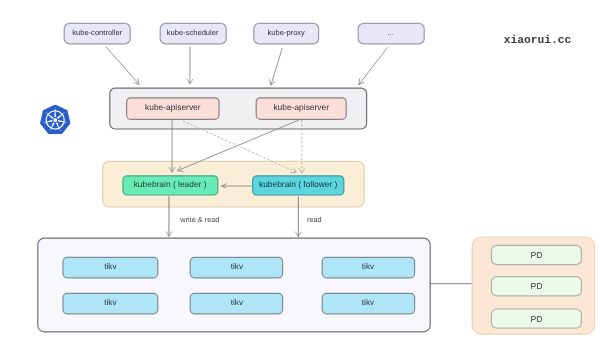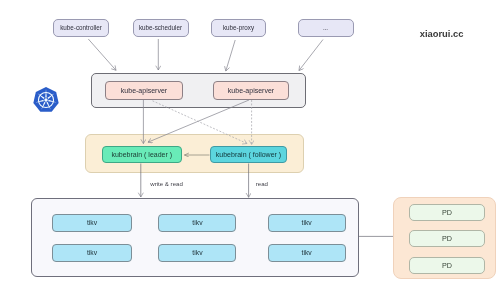--- a/index.html
+++ b/index.html
@@ -90,14 +90,14 @@
   <div class="node blu" style="left:267.5px;top:214px;width:78.3px;height:17.5px;">tikv</div>
   <div class="node blu" style="left:52.2px;top:244px;width:79.6px;height:17.5px;">tikv</div>
   <div class="node blu" style="left:158.4px;top:244px;width:78.1px;height:17.5px;">tikv</div>
   <div class="node blu" style="left:267.5px;top:244px;width:78.3px;height:17.5px;">tikv</div>
 
   <div class="grp grporg" style="left:392.5px;top:196.5px;width:103px;height:82.5px;"></div>
   <div class="node pdb" style="left:409px;top:203.5px;width:76px;height:17px;">PD</div>
   <div class="node pdb" style="left:409px;top:230px;width:76px;height:17px;">PD</div>
   <div class="node pdb" style="left:409px;top:256.5px;width:76px;height:17px;">PD</div>
 
-  <div style="position:absolute;left:419.7px;top:29.2px;font-size:9.4px;color:#3a3a3a;font-family:Liberation Sans, sans-serif;font-weight:bold;line-height:1;">xiaorui.cc</div>
+  <div style="position:absolute;left:419.7px;top:29.2px;font-size:9.4px;color:#3a3a3a;font-family:Liberation Mono, monospace;font-weight:bold;line-height:1;">xiaorui.cc</div>
 </div>
 
 </body></html>

